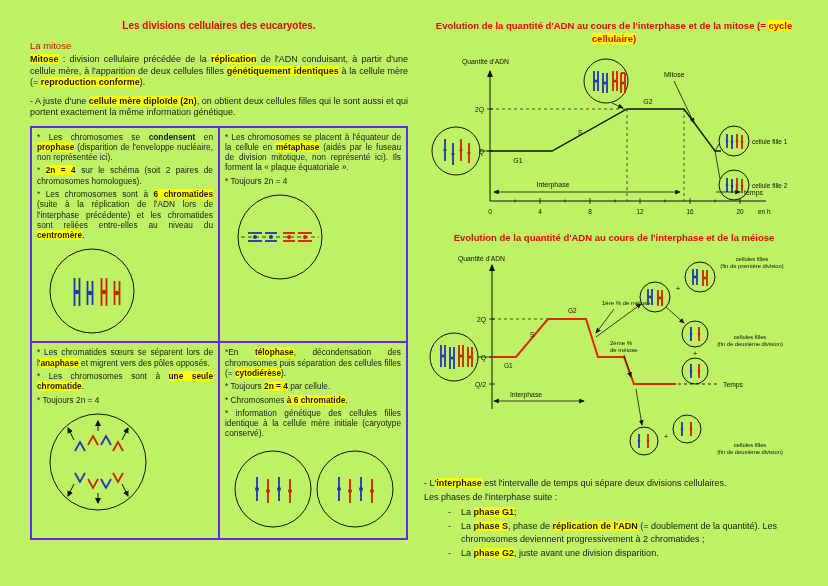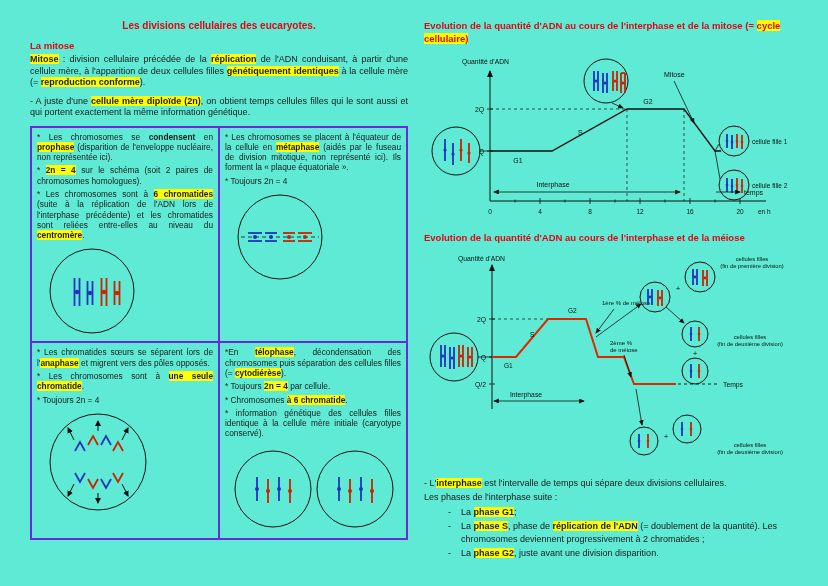--- a/index.html
+++ b/index.html
@@ -1,30 +1,30 @@
 <!DOCTYPE html>
 <html><head>
 <meta charset="utf-8">
 <style>
   *{margin:0;padding:0;box-sizing:border-box}
   html,body{width:828px;height:586px}
   body{background:#fff;font-family:"Liberation Sans",sans-serif;color:#1a1a1a;position:relative;overflow:hidden}
   .h{background:#ffff00;font-weight:bold}
   .b{font-weight:bold}
-  .page{position:absolute;inset:0;background:#5eead4}
+  .page{position:absolute;inset:0;background:#bef264}
   .col-left{position:absolute;left:30px;top:20px;width:378px}
   .col-right{position:absolute;left:424px;top:20px;width:380px}
   .doc-title{color:#e30613;font-weight:bold;font-size:10px;text-align:center;margin-bottom:9px}
-  .section-heading{color:#e30613;font-weight:bold;font-size:9.5px;margin-bottom:3px}
+  .section-heading{color:#e30613;font-weight:normal;font-size:9.5px;margin-bottom:3px}
   .para{font-size:9px;line-height:1.28;text-align:justify;margin-bottom:7px}
   .phases-table{border-collapse:collapse;width:100%;margin-top:2px;table-layout:fixed}
   .phases-table td{border:2px solid #6d28d9;vertical-align:top;padding:4px 5px;width:50%;font-size:8.3px;line-height:1.24}
   .cpara{margin-bottom:3px;text-align:justify}
   .diagram{text-align:center;margin-top:5px}
-  .rtitle{color:#e30613;font-weight:bold;font-size:9.5px;line-height:1.35;margin-bottom:5px}
+  .rtitle{color:#e30613;font-weight:bold;font-size:9.5px;text-align:center;line-height:1.35;margin-bottom:5px}
   .rsub{font-size:8.8px;color:#1a1a1a;margin:-2px 0 3px 0}
   .bottom-text{font-size:9px;line-height:1.45;margin-top:3px}
   .bottom-text p{margin-bottom:1px}
   .li{display:flex;gap:10px;padding-left:24px;margin-bottom:1px}
   .li .dash{flex:0 0 auto}
   .li .rich{flex:1}
   svg{display:block}
   .gsvg{margin:0 auto}
   svg text{font-family:"Liberation Sans",sans-serif;fill:#111}
   .cellc{fill:none;stroke:#111;stroke-width:1}
@@ -38,21 +38,21 @@
 </style>
 </head>
 <body>
 
 <div class="page">
 
   <div class="col-left">
     <div class="doc-title">Les divisions cellulaires des eucaryotes.</div>
     <div class="section-heading">La mitose</div>
     <p class="para"><span class="h">Mitose</span><span> : division cellulaire précédée de la </span><span class="h">réplication</span><span> de l'ADN conduisant, à partir d'une cellule mère, à l'apparition de deux cellules filles </span><span class="h">génétiquement identiques</span><span> à la cellule mère (= </span><span class="h">reproduction conforme</span><span>).</span></p>
-    <p class="para"><span>- A juste d'une </span><span class="h">cellule mère diploïde (2n)</span><span>, on obtient temps cellules filles qui le sont aussi et qui portent exactement la même information génétique.</span></p>
+    <p class="para"><span>- A juste d'une </span><span class="h">cellule mère diploïde (2n)</span><span>, on obtient deux cellules filles qui le sont aussi et qui portent exactement la même information génétique.</span></p>
 
     <table class="phases-table">
       <tbody>
           <tr>
         <td>
           <div class="cell-text">
                 <div class="cpara"><span>* Les chromosomes se </span><span class="b">condensent</span><span> en </span><span class="h">prophase</span><span> (disparition de l'enveloppe nucléaire, non représentée ici).</span></div>
                 <div class="cpara"><span>* </span><span class="h">2n = 4</span><span> sur le schéma (soit 2 paires de chromosomes homologues).</span></div>
                 <div class="cpara"><span>* Les chromosomes sont à </span><span class="h">6 chromatides</span><span> (suite à la réplication de l'ADN lors de l'interphase précédente) et les chromatides sont reliées entre-elles au niveau du </span><span class="h">centromère</span><span>.</span></div>
               </div>

